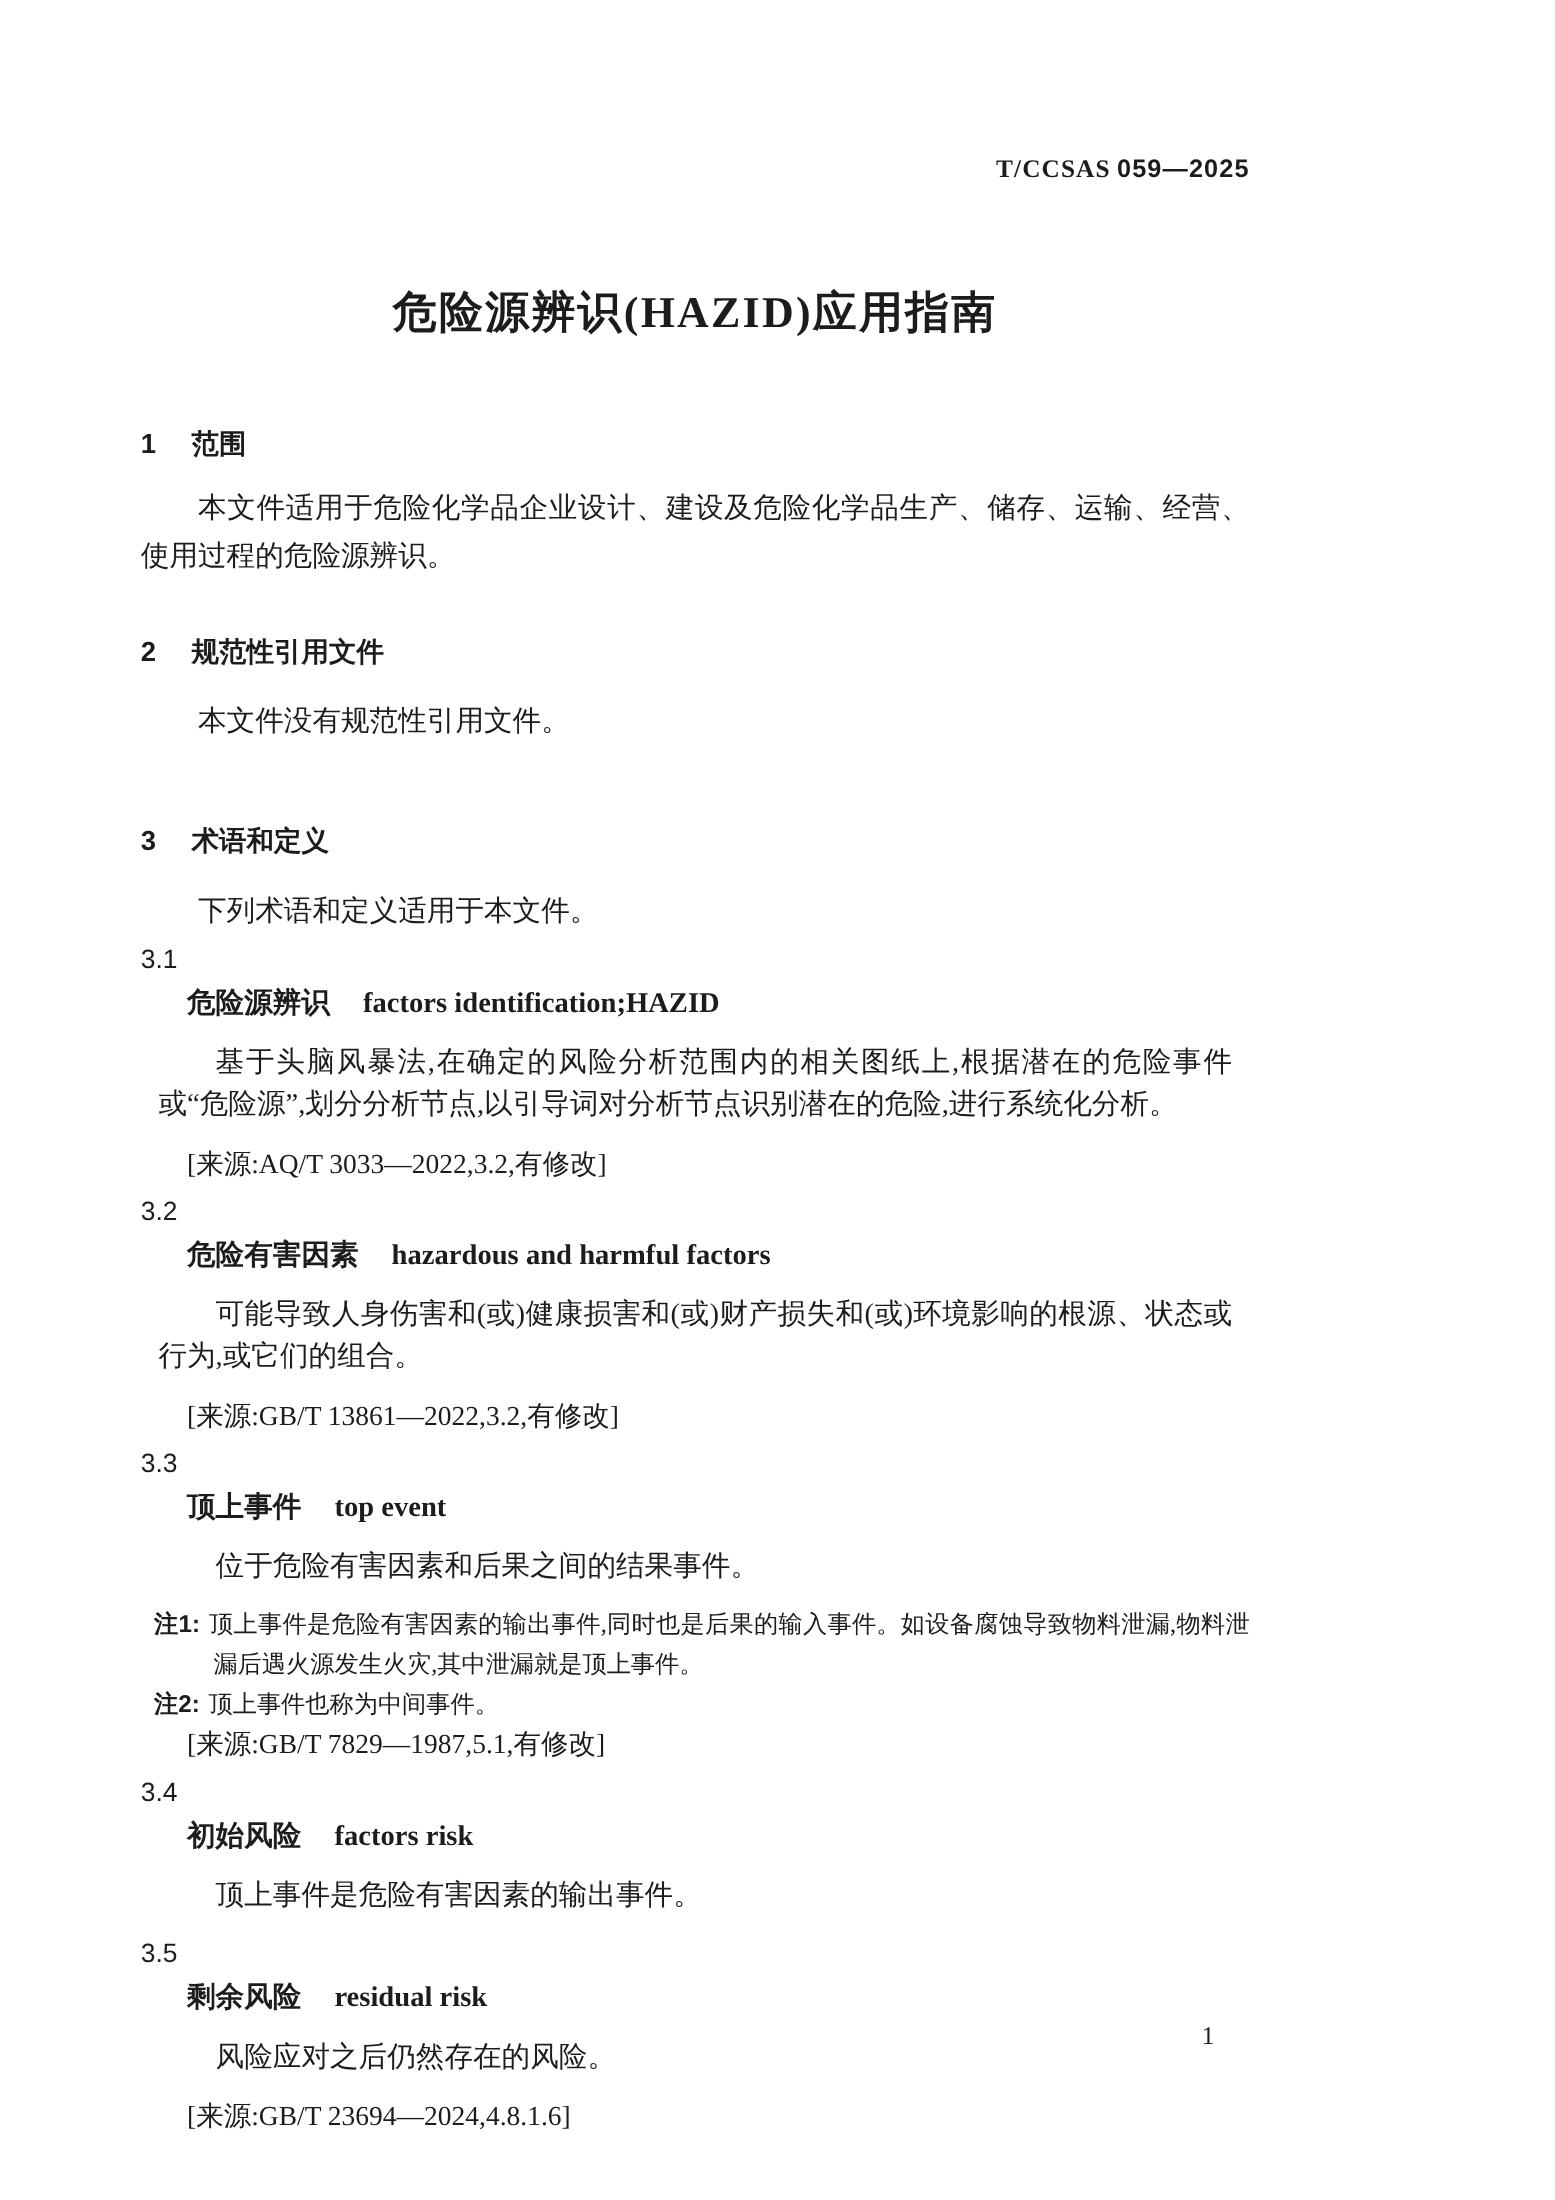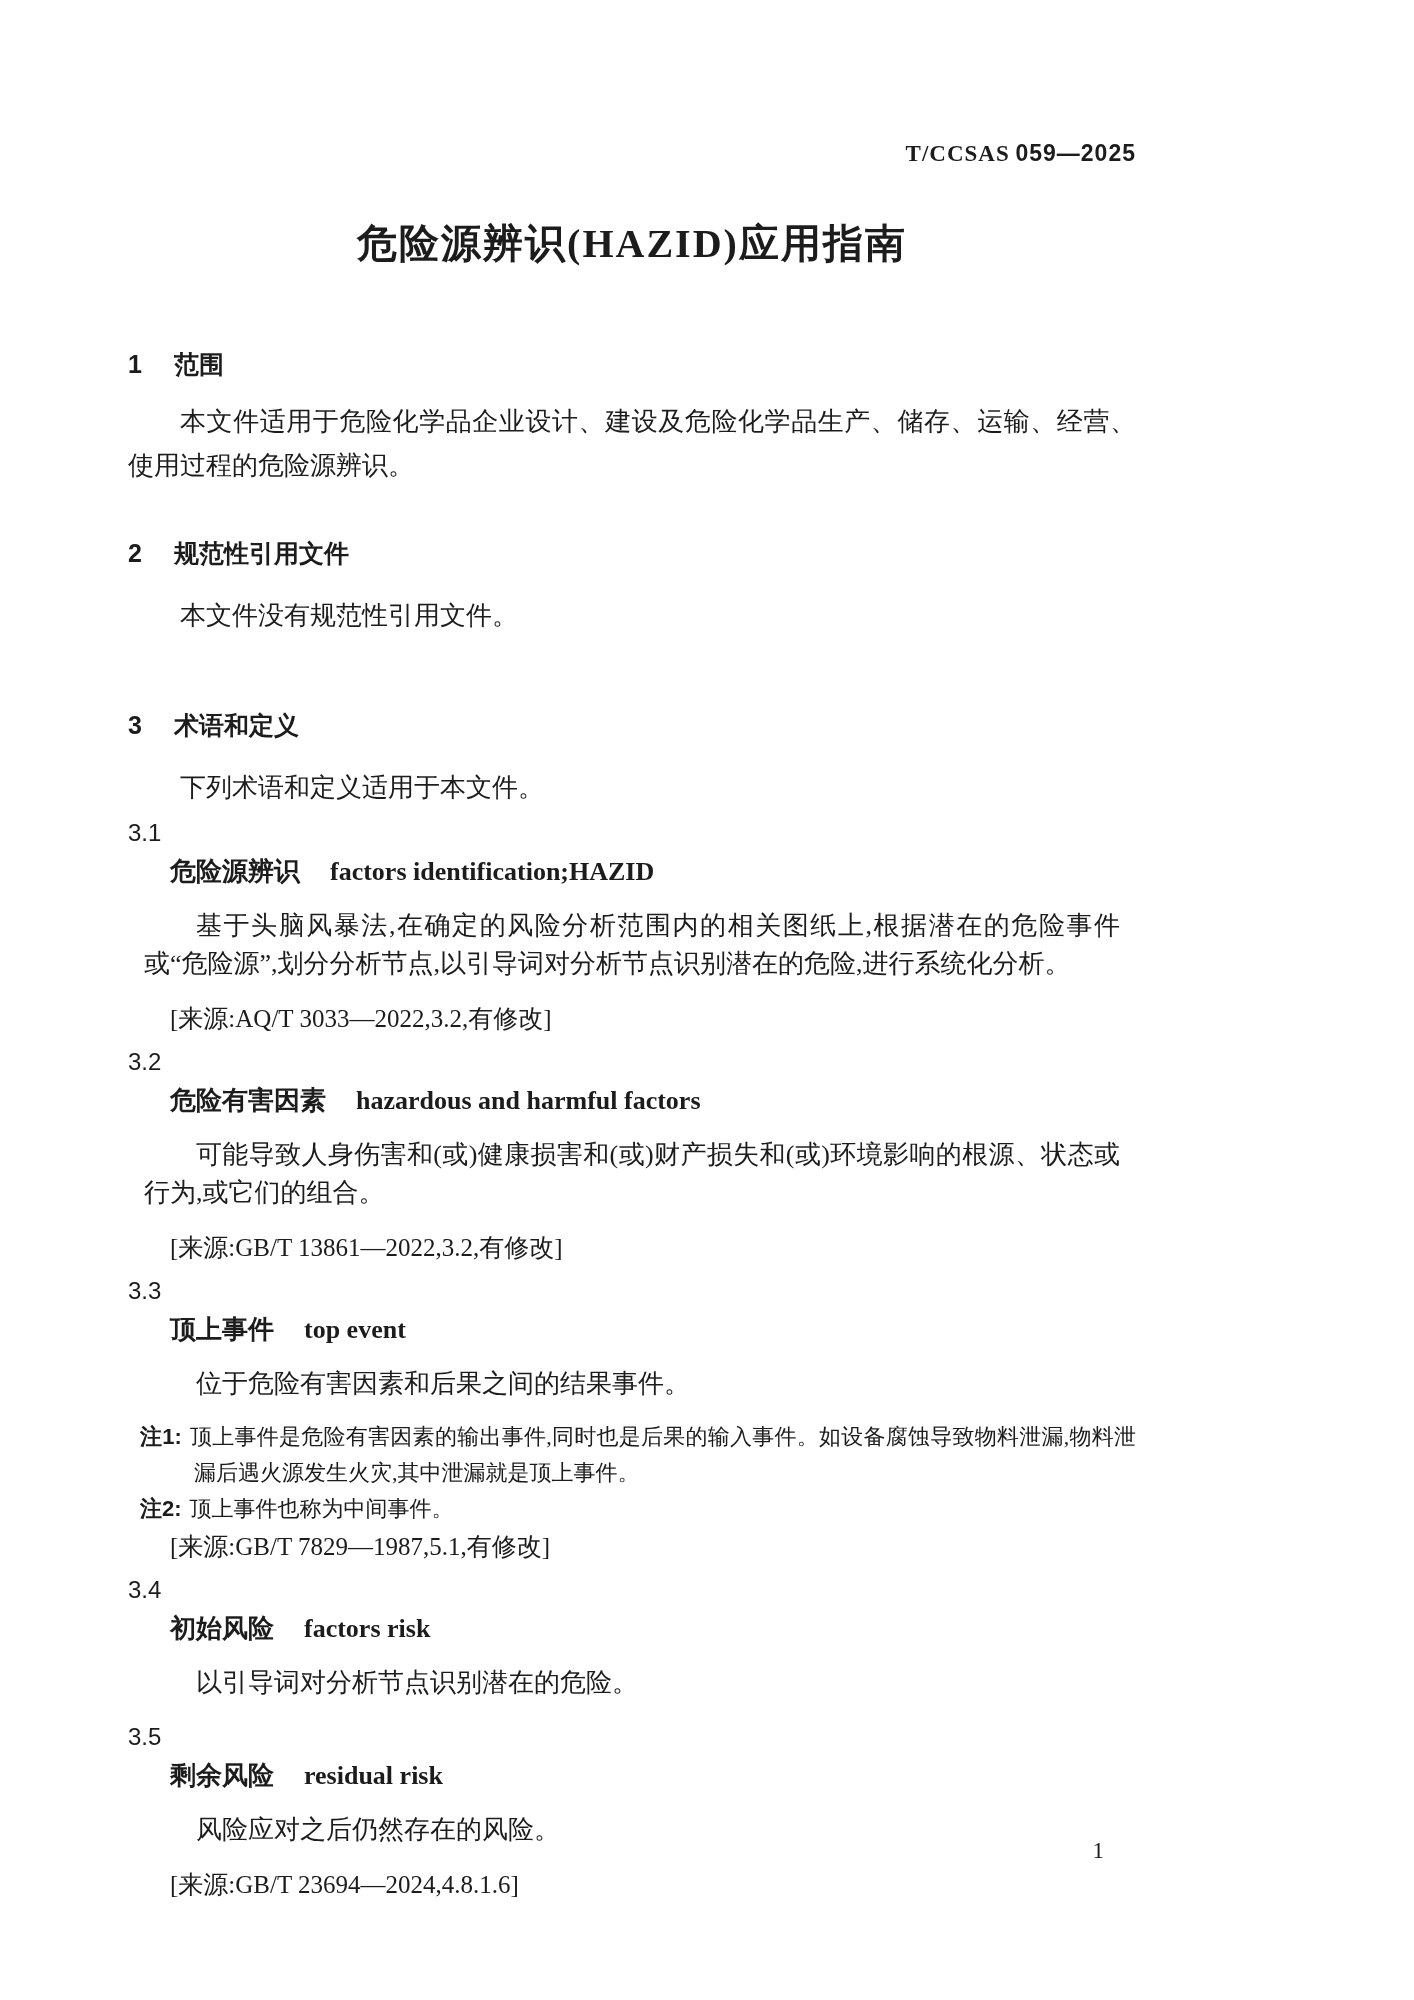--- a/index.html
+++ b/index.html
@@ -33,21 +33,21 @@
     letter-spacing: 1px;
   }
   .doc-header .hdr-num {
     font-family: "Liberation Sans", "DejaVu Sans", sans-serif;
     font-weight: 600;
     letter-spacing: 1px;
   }
 
   
   .doc-title {
-    margin-top: 54px;
+    margin-top: 94px;
     text-align: center;
     font-size: 40px;
     line-height: 46px;
     font-weight: bold;
     letter-spacing: 2px;
   }
 
   
   .sec-heading {
     font-family: "Liberation Sans", "DejaVu Sans", sans-serif;
@@ -179,21 +179,21 @@
   </p>
   <p class="note-p">
     <span class="note-label">注2:</span><span>顶上事件也称为中间事件。</span>
   </p>
   <p class="term-source">[来源:GB/T 7829—1987,5.1,有修改]</p>
 
   <div class="term-num">3.4</div>
   <p class="term-line">
     <span class="term-zh">初始风险</span><span class="term-en">factors risk</span>
   </p>
-  <p class="term-def">以引导词对分析节点识别潜在的危险。</p>
+  <p class="term-def">顶上事件是危险有害因素的输出事件。</p>
 
   <div class="term-num">3.5</div>
   <p class="term-line">
     <span class="term-zh">剩余风险</span><span class="term-en">residual risk</span>
   </p>
   <p class="term-def">风险应对之后仍然存在的风险。</p>
   <p class="term-source">[来源:GB/T 23694—2024,4.8.1.6]</p>
 
   <div class="page-number">1</div>
 

